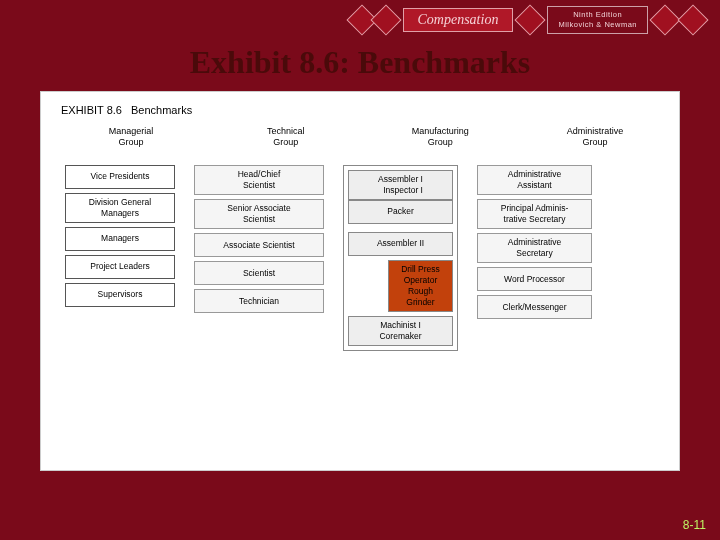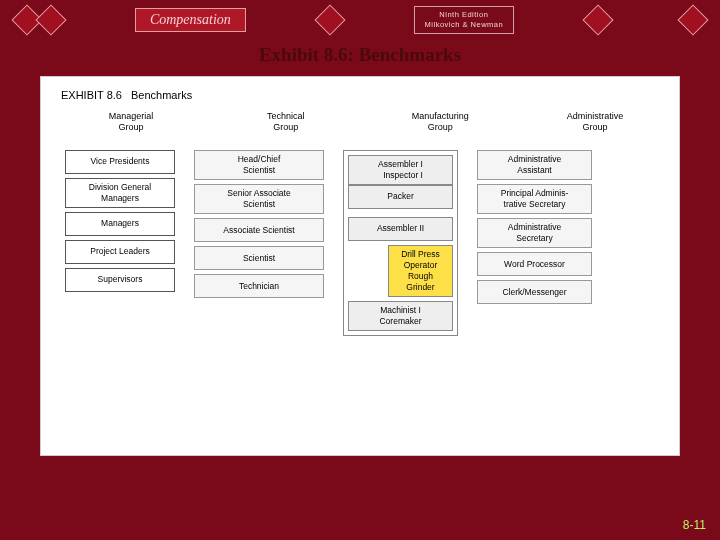--- a/index.html
+++ b/index.html
@@ -9,21 +9,21 @@
       background-color: #7a0a1a;
       font-family: 'Times New Roman', serif;
       overflow: hidden;
       position: relative;
     }
 
     
     .slide-title {
       text-align: center;
       color: #4a0a0a;
-      font-size: 19px;
+      font-size: 32px;
       font-weight: bold;
       margin: 8px 0 10px 0;
       font-family: 'Times New Roman', serif;
     }
 
     
     .content-box {
       background: white;
       margin: 0 40px;
       padding: 12px 14px 10px;
@@ -112,21 +112,21 @@
       position: absolute;
       bottom: 8px;
       right: 14px;
       color: #bef264;
       font-size: 12px;
       font-family: Arial, sans-serif;
     }
 
     .header-wrapper {
       display: flex;
-      justify-content: space-between;
+      justify-content: flex-end;
       align-items: center;
       gap: 6px;
       padding: 6px 16px 2px;
     }
 
     .diamonds-left {
       display: flex;
       gap: 2px;
     }
 
@@ -215,21 +215,21 @@
     </div>
 
     <div style="display:flex; flex-direction:column; gap:4px;">
       <div style="border:1px solid #888; padding:4px; width:115px;">
         <div class="job-box" style="border:1px solid #888; background:#eee; text-align:right;">Assembler I<br>Inspector I</div>
         <div class="job-box" style="border:1px solid #888; background:#eee;">Packer</div>
         <div style="height:4px;"></div>
         <div style="height:4px;"></div>
         <div class="job-box" style="border:1px solid #888; background:#eee;">Assembler II</div>
         <div style="height:4px;"></div>
-        <div class="job-box" style="border:1px solid #888; background:#fde047;margin-left:40px;">Drill Press Operator<br>Rough Grinder</div>
+        <div class="job-box" style="border:1px solid #888; background:#c2410c;margin-left:40px;">Drill Press Operator<br>Rough Grinder</div>
         <div style="height:4px;"></div>
         <div class="job-box" style="border:1px solid #888; background:#eee;">Machinist I<br>Coremaker</div>
       </div>
     </div>
 
     <div class="col col-administrative">
       <div class="job-box">Administrative<br>Assistant</div>
       <div class="job-box">Principal Adminis-<br>trative Secretary</div>
       <div class="job-box">Administrative<br>Secretary</div>
       <div class="job-box">Word Processor</div>

